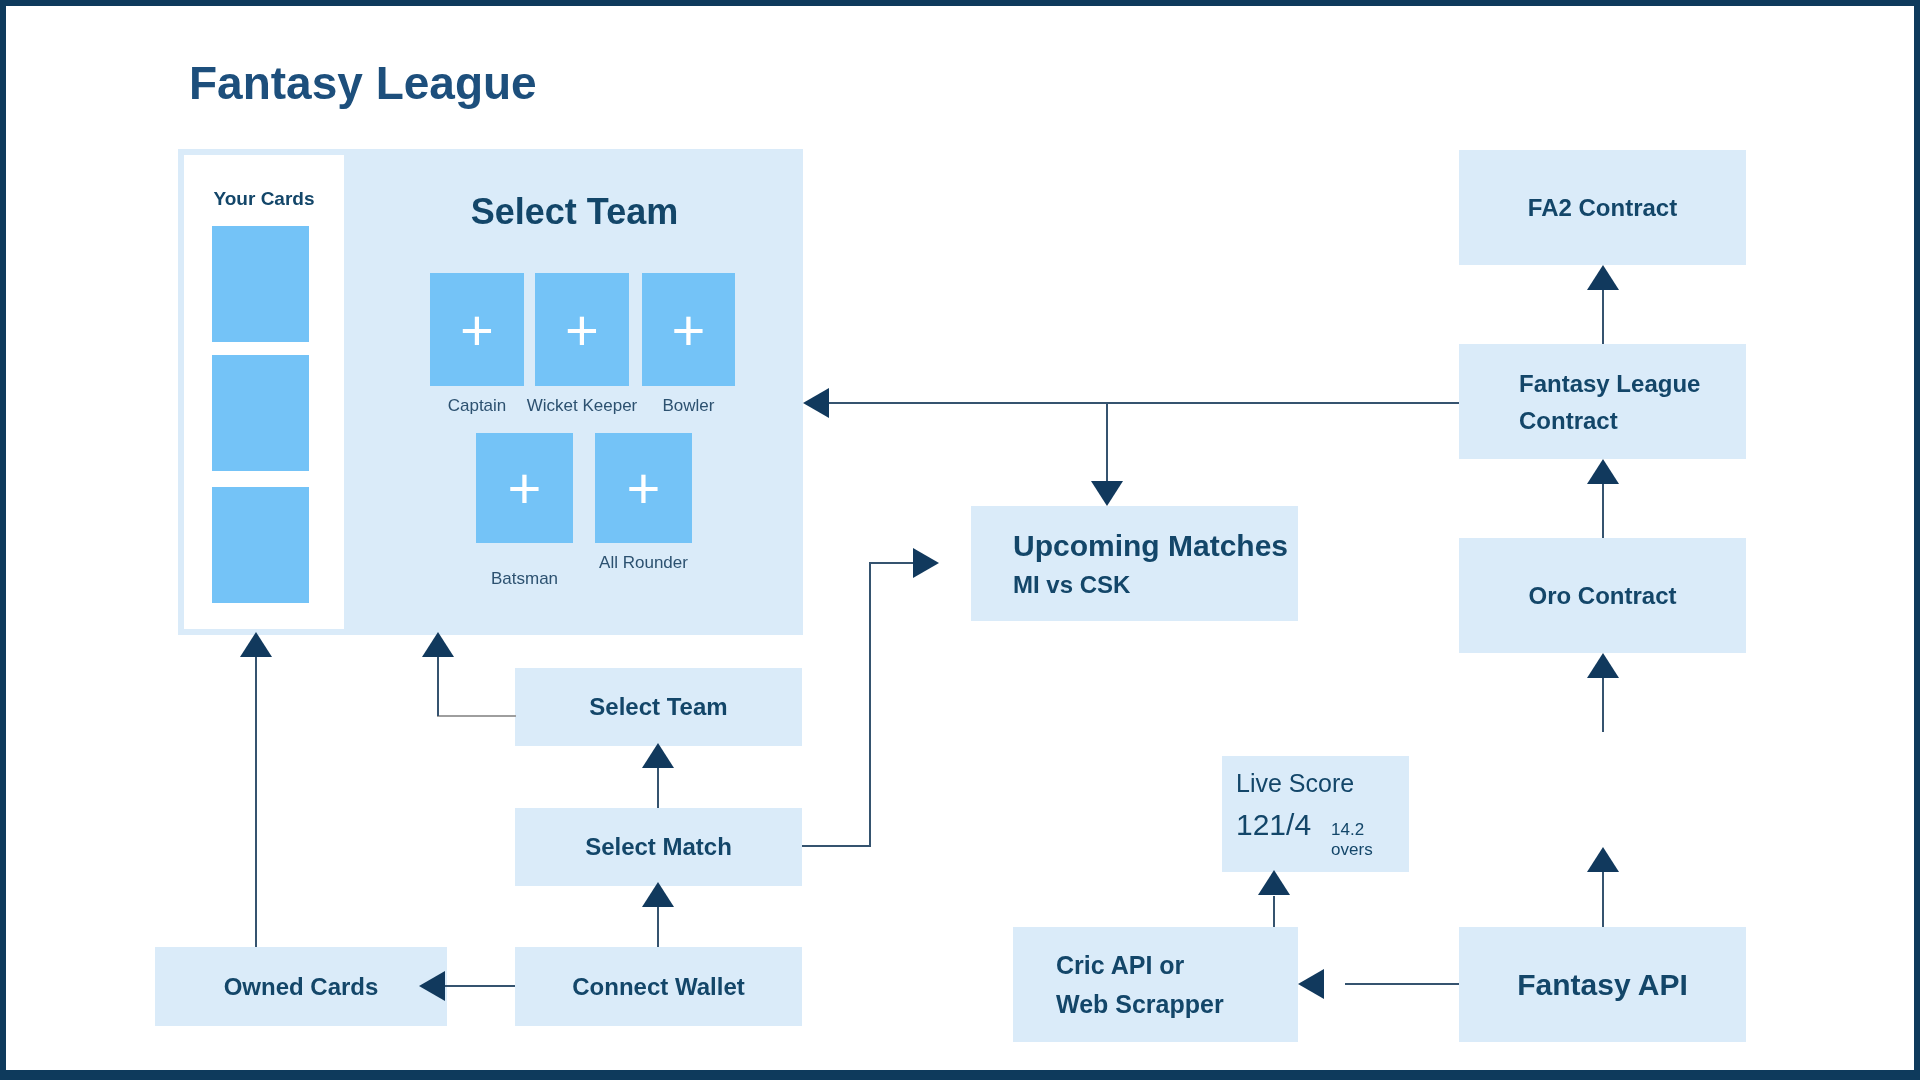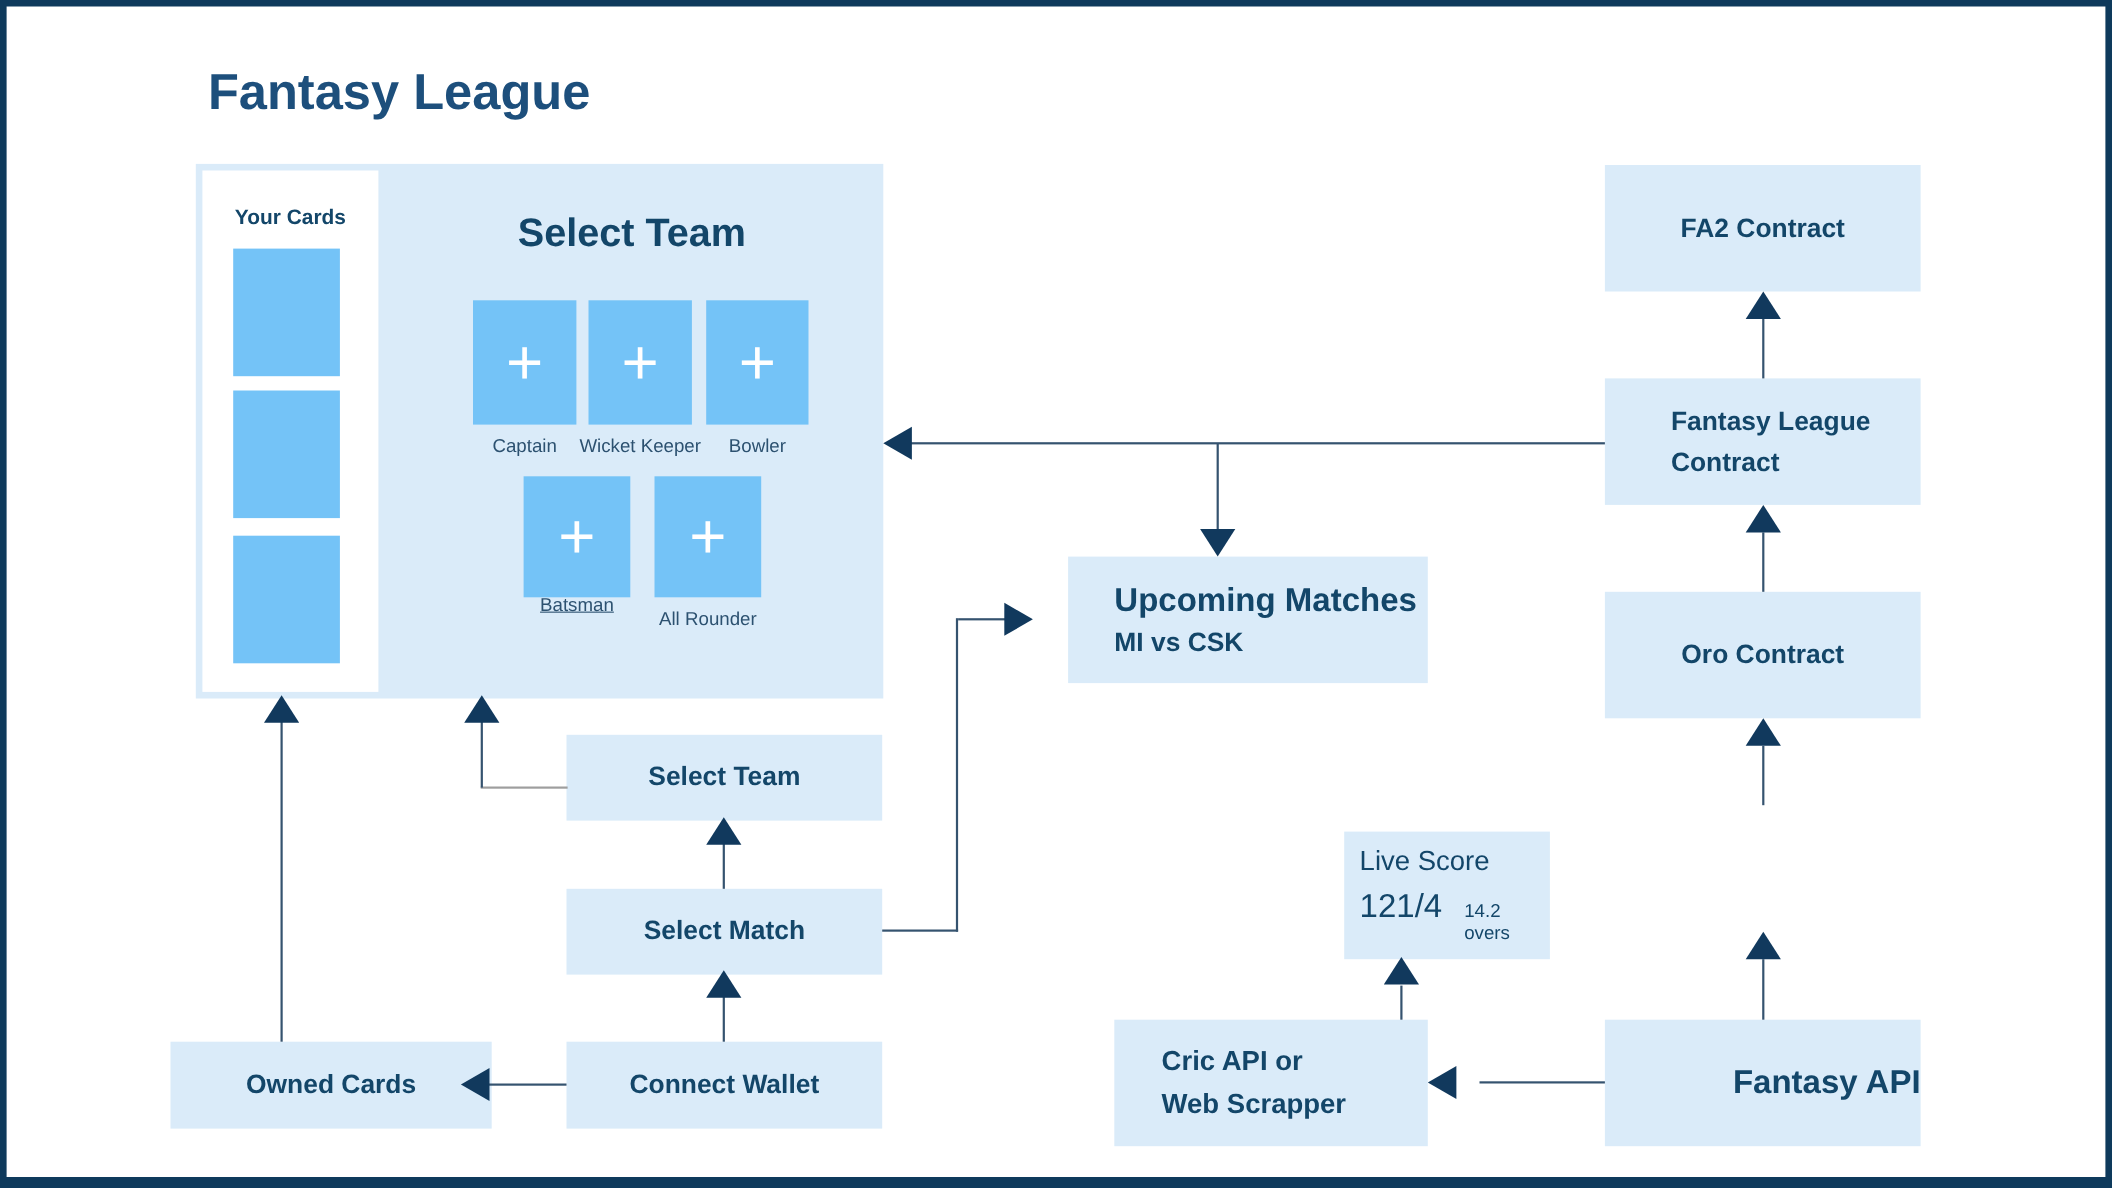--- a/index.html
+++ b/index.html
@@ -50,21 +50,21 @@
   .upcoming{left:933px;top:500px;width:327px;height:115px;flex-direction:column;align-items:flex-start;
             justify-content:center;padding-left:42px;gap:8px;margin-left:32px;}
   .upcoming .t1{font-size:30px;font-weight:bold;color:var(--text-navy);}
   .upcoming .t2{font-size:24px;font-weight:bold;color:var(--text-navy);}
 
   .fa2{left:1453px;top:144px;width:287px;height:115px;}
   .flc{left:1453px;top:338px;width:287px;height:115px;flex-direction:column;align-items:flex-start;
        justify-content:center;padding-left:60px;line-height:37px;}
   .oroc{left:1453px;top:532px;width:287px;height:115px;}
   .oracle{left:1453px;top:726px;width:287px;height:114px;font-size:34px;}
-  .fapi{left:1453px;top:921px;width:287px;height:115px;font-size:30px;justify-content:flex-end;}
+  .fapi{left:1453px;top:921px;width:287px;height:115px;font-size:30px;}
 
   .live{left:1216px;top:750px;width:187px;height:116px;flex-direction:column;align-items:flex-start;
         justify-content:center;padding-left:14px;gap:10px;}
   .live .t1{font-size:25px;font-weight:normal;color:var(--text-navy);}
   .live .score-row{display:flex;align-items:baseline;gap:20px;font-weight:normal;}
   .live .score{font-size:30px;color:var(--text-navy);}
   .live .overs{font-size:17px;color:var(--text-navy);}
 
   .cric{left:1007px;top:921px;width:285px;height:115px;flex-direction:column;align-items:flex-start;
         justify-content:center;padding-left:43px;line-height:39px;font-size:25px;}
@@ -98,21 +98,21 @@
       <span class="plus">+</span>
       <span class="slot-label" style="top:123px;">Wicket Keeper</span>
     </div>
     <div class="slot" style="left:464px;top:124px;width:93px;height:113px;">
       <span class="plus">+</span>
       <span class="slot-label" style="top:123px;">Bowler</span>
     </div>
 
     <div class="slot" style="left:298px;top:284px;width:97px;height:110px;">
       <span class="plus">+</span>
-      <span class="slot-label" style="top:107px;text-decoration:underline;">Batsman</span>
+      <span class="slot-label" style="top:136px;">Batsman</span>
     </div>
     <div class="slot" style="left:417px;top:284px;width:97px;height:110px;">
       <span class="plus">+</span>
       <span class="slot-label" style="top:120px;">All Rounder</span>
     </div>
   </div>
 
   <div class="box upcoming">
     <span class="t1">Upcoming Matches</span>
     <span class="t2">MI vs CSK</span>

